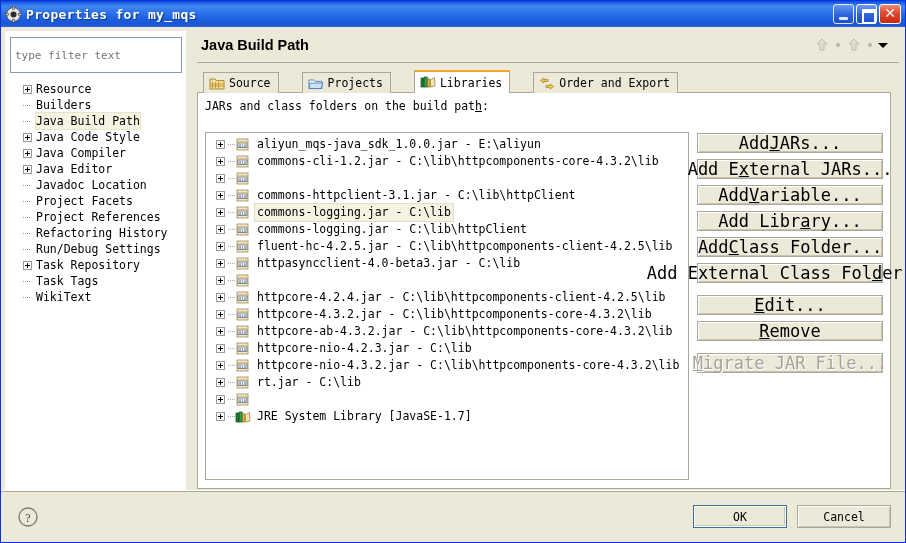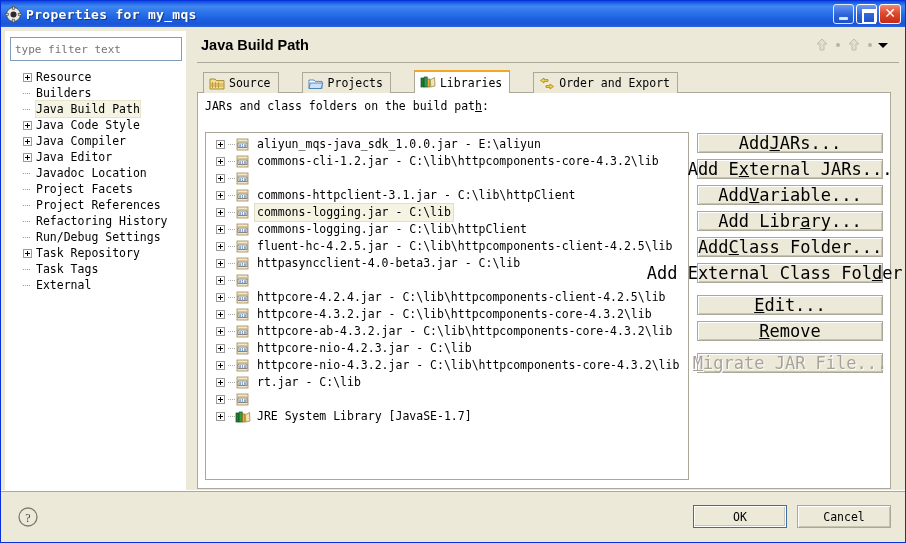--- a/index.html
+++ b/index.html
@@ -89,21 +89,21 @@
 
   
   .left-pane {
     width: 182px; flex: 0 0 182px;
     background: #ffffff;
     border-right: 1px solid #ece9d8;
     display: flex; flex-direction: column;
     padding: 6px 4px 0 5px;
   }
   .filter-box {
-    height: 24px;
+    height: 36px;
     border: 1px solid #7f9db9;
     background: #fff;
     font-family: "DejaVu Sans Mono", monospace;
     font-size: 11px;
     color: #a0a0a0;
     padding: 0 4px;
     line-height: 18px;
     width: 100%;
     outline: none;
   }
@@ -422,21 +422,21 @@
           <div class="tree-row">
             <span class="exp"></span>
             <span class="lbl">Task Repository</span>
           </div>
           <div class="tree-row">
             <span class="noexp"></span>
             <span class="lbl">Task Tags</span>
           </div>
           <div class="tree-row">
             <span class="noexp"></span>
-            <span class="lbl">External</span>
+            <span class="lbl">WikiText</span>
           </div>
         </div>
     </div>
 
     <div class="right-pane">
       <div class="page-title">Java Build Path</div>
       <div class="title-sep"></div>
 
       <div class="nav-arrows">
         <span class="nav-arrow">

